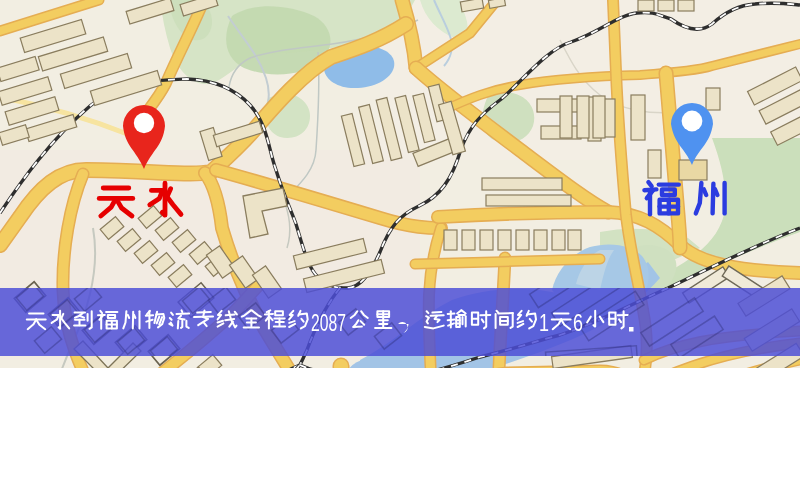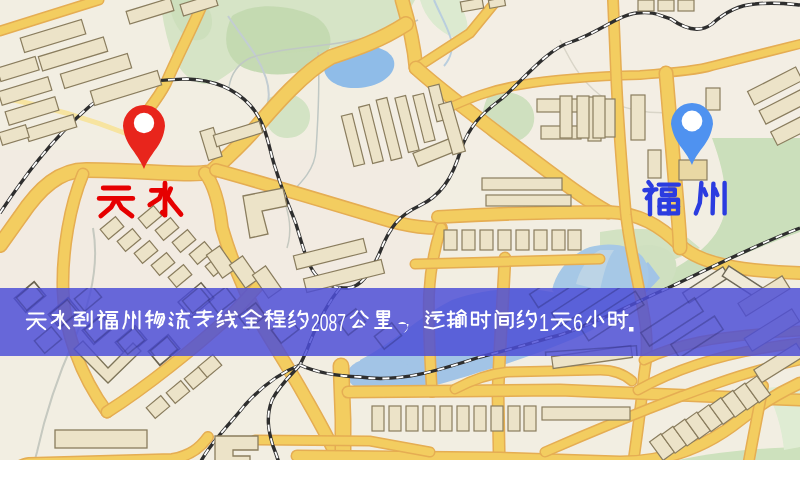--- a/index.html
+++ b/index.html
@@ -1,15 +1,15 @@
 <!DOCTYPE html>
 <html><head><meta charset="utf-8"><title>map</title>
 <style>
 html,body{margin:0;padding:0;background:#fff;font-family:"Liberation Sans",sans-serif;}
-#wrap{width:800px;height:460px;overflow:hidden;position:relative;}
+#wrap{width:800px;height:368px;overflow:hidden;position:relative;}
 </style></head>
 <body>
 <div id="wrap">
 <svg width="800" height="503" viewBox="0 0 800 503">
 
 <rect x="0" y="0" width="800" height="503" fill="#f2eee2"></rect>
 <rect x="0" y="150" width="420" height="210" fill="#f1e9e2" opacity="0.6"></rect>
 <rect x="380" y="0" width="420" height="160" fill="#f4efe6" opacity="0.6"></rect>
 <defs>
         <filter id="soft" x="-2%" y="-2%" width="104%" height="104%">

